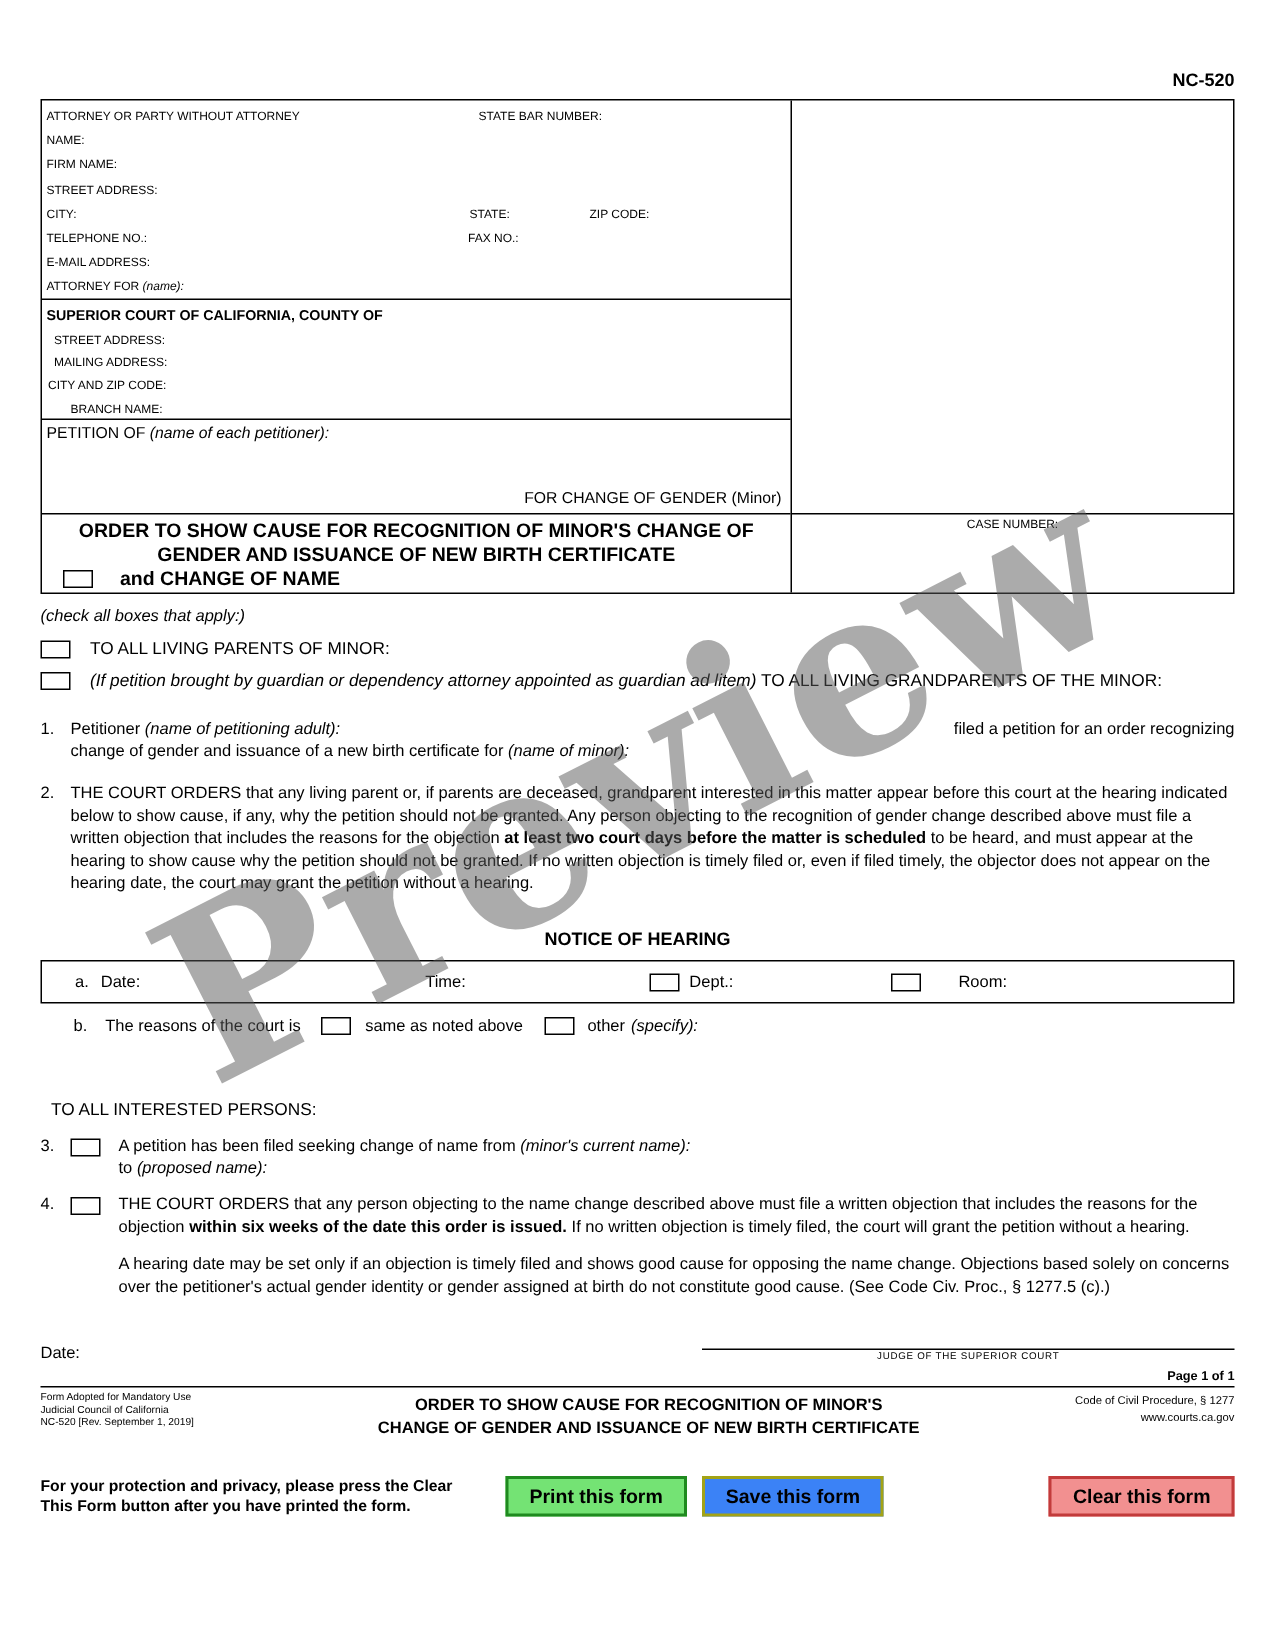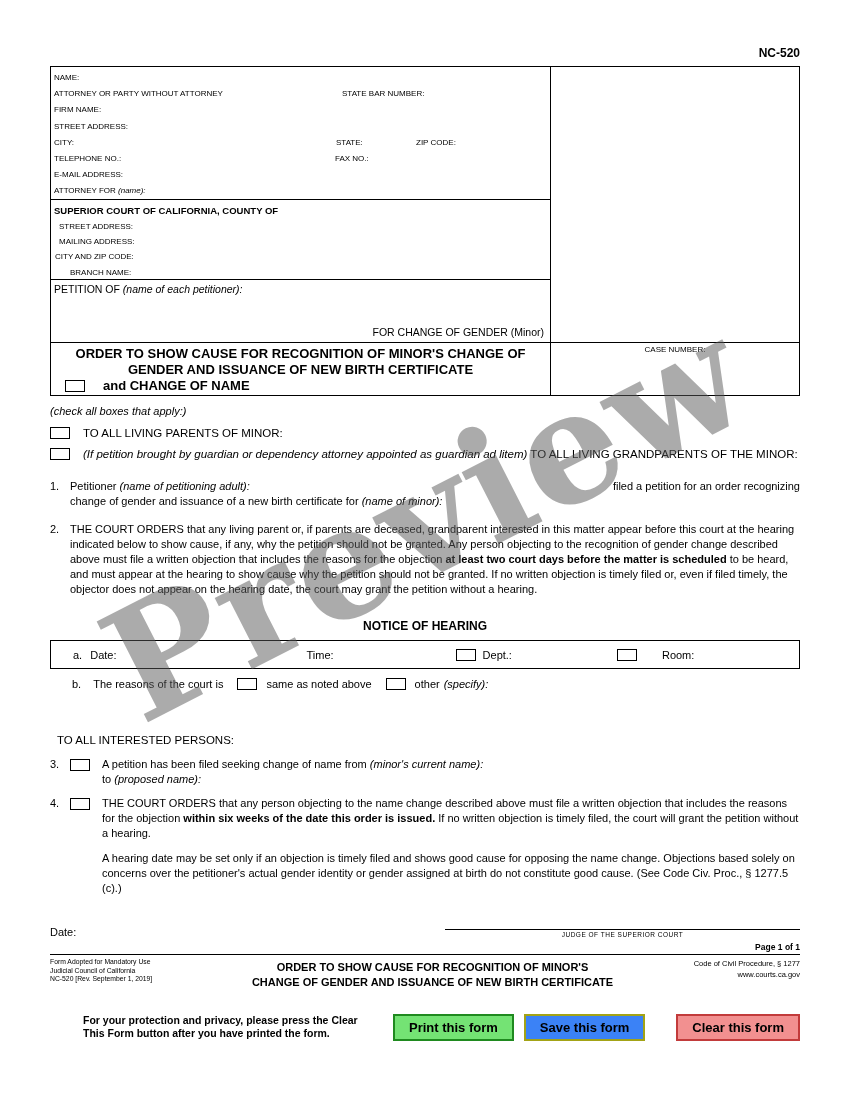--- a/index.html
+++ b/index.html
@@ -1,18 +1,18 @@
 <!DOCTYPE html>
 <html><head>
 <meta charset="utf-8">
 <style>
   * { margin:0; padding:0; box-sizing:border-box; }
   html,body { background:#fff; }
   body { font-family:"Liberation Sans", sans-serif; color:#000; }
-  .page { position:relative; width:850px; height:1100px; margin:0 auto; background:#fff; padding:0 50px; overflow:hidden; }
+  .page { position:relative; width:850px; height:1100px; margin:0 auto; background:#fff; padding:0 27px; overflow:hidden; }
 
   .form-number { padding-top:46px; text-align:right; font-weight:bold; font-size:12px; }
 
   
   .header-box { display:flex; border:1px solid #000; margin-top:6px; }
   .hb-left { width:500px; border-right:1px solid #000; }
   .hb-right { flex:1; display:flex; flex-direction:column; }
   .attorney-cell { height:133px; border-bottom:1px solid #000; padding:3px 3px 0 3px; font-size:8px; }
   .a-row { position:relative; height:16.2px; line-height:16.2px; white-space:nowrap; }
   .a-abs { position:absolute; }
@@ -56,45 +56,45 @@
   
   .sig-row { display:flex; align-items:flex-end; margin-top:30px; font-size:11px; }
   .sig-line { margin-left:auto; width:355px; border-top:1px solid #000; text-align:center; font-size:6.5px; padding-top:1px; letter-spacing:0.5px; }
   .page-num { text-align:right; font-weight:bold; font-size:8.5px; margin-top:4px; }
   .divider { border-top:1px solid #000; margin-top:2px; }
   .footer { display:flex; margin-top:3px; align-items:flex-start; }
   .f-left { width:170px; font-size:6.8px; line-height:8.6px; }
   .f-center { flex:1; text-align:center; font-weight:bold; font-size:11px; line-height:15px; padding-top:2px; }
   .f-right { width:155px; font-size:7.5px; text-align:right; line-height:11px; }
 
-  .bottom-bar { display:flex; align-items:flex-start; margin-top:24px;margin-left:33px; }
+  .bottom-bar { display:flex; align-items:center; margin-top:24px; }
   .privacy { font-weight:bold; font-size:10.5px; line-height:13px; width:302px; }
   .btn { font-family:"Liberation Sans", sans-serif; font-weight:bold; font-size:13px; padding:4px 14px; border:2px solid #000; cursor:pointer; color:#000; background:#ddd; }
   .btn-print { margin-left:8px; }
   .btn-save { margin-left:10px; }
   .btn-clear { margin-left:auto; }
 
   .watermark { position:absolute; left:50%; top:520px; transform:translate(-50%,-50%) rotate(-27deg); font-family:"DejaVu Serif", serif; font-weight:bold; font-size:155px; z-index:5; pointer-events:none; letter-spacing:2px; white-space:nowrap; }
   i { font-style:italic; }
 </style>
 </head>
 <body>
 
 <div class="page">
 
   <div class="form-number">NC-520</div>
 
   <div class="header-box">
     <div class="hb-left">
       <div class="attorney-cell">
-        <div class="a-row"><span>NAME:</span></div>
         <div class="a-row">
           <span>ATTORNEY OR PARTY WITHOUT ATTORNEY</span>
           <span class="a-abs pos-sb">STATE BAR NUMBER:</span>
         </div>
+        <div class="a-row"><span>NAME:</span></div>
         <div class="a-row"><span>FIRM NAME:</span></div>
         <div class="a-row"><span>STREET ADDRESS:</span></div>
         <div class="a-row">
           <span>CITY:</span>
           <span class="a-abs pos-state">STATE:</span>
           <span class="a-abs pos-zip">ZIP CODE:</span>
         </div>
         <div class="a-row">
           <span>TELEPHONE NO.:</span>
           <span class="a-abs pos-fax">FAX NO.:</span>

